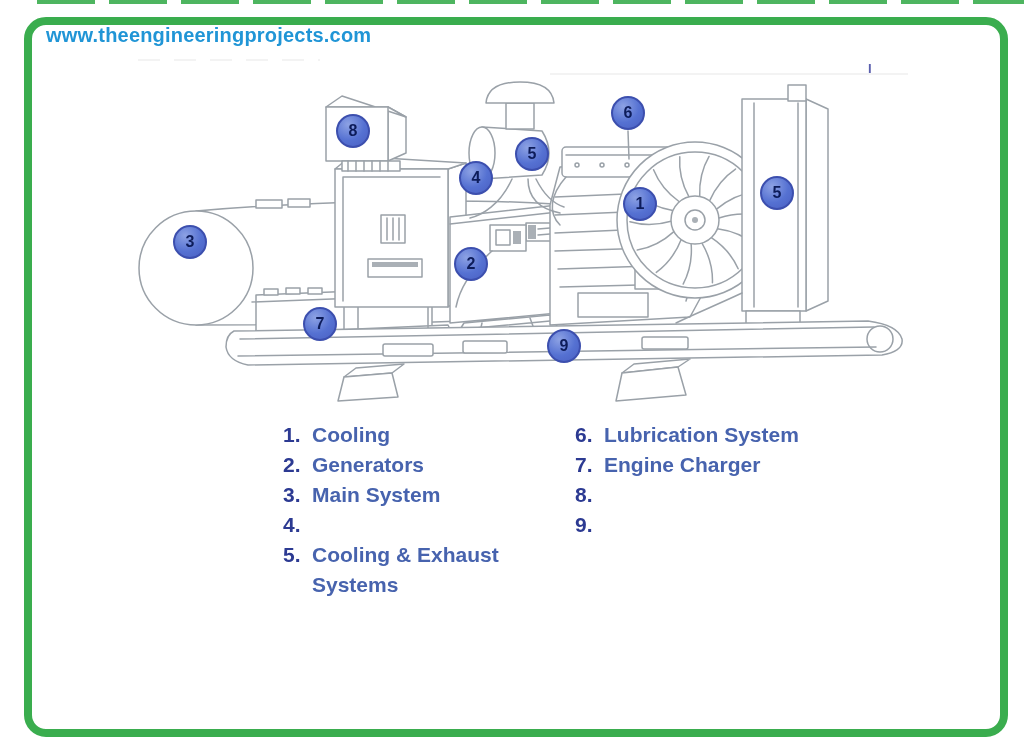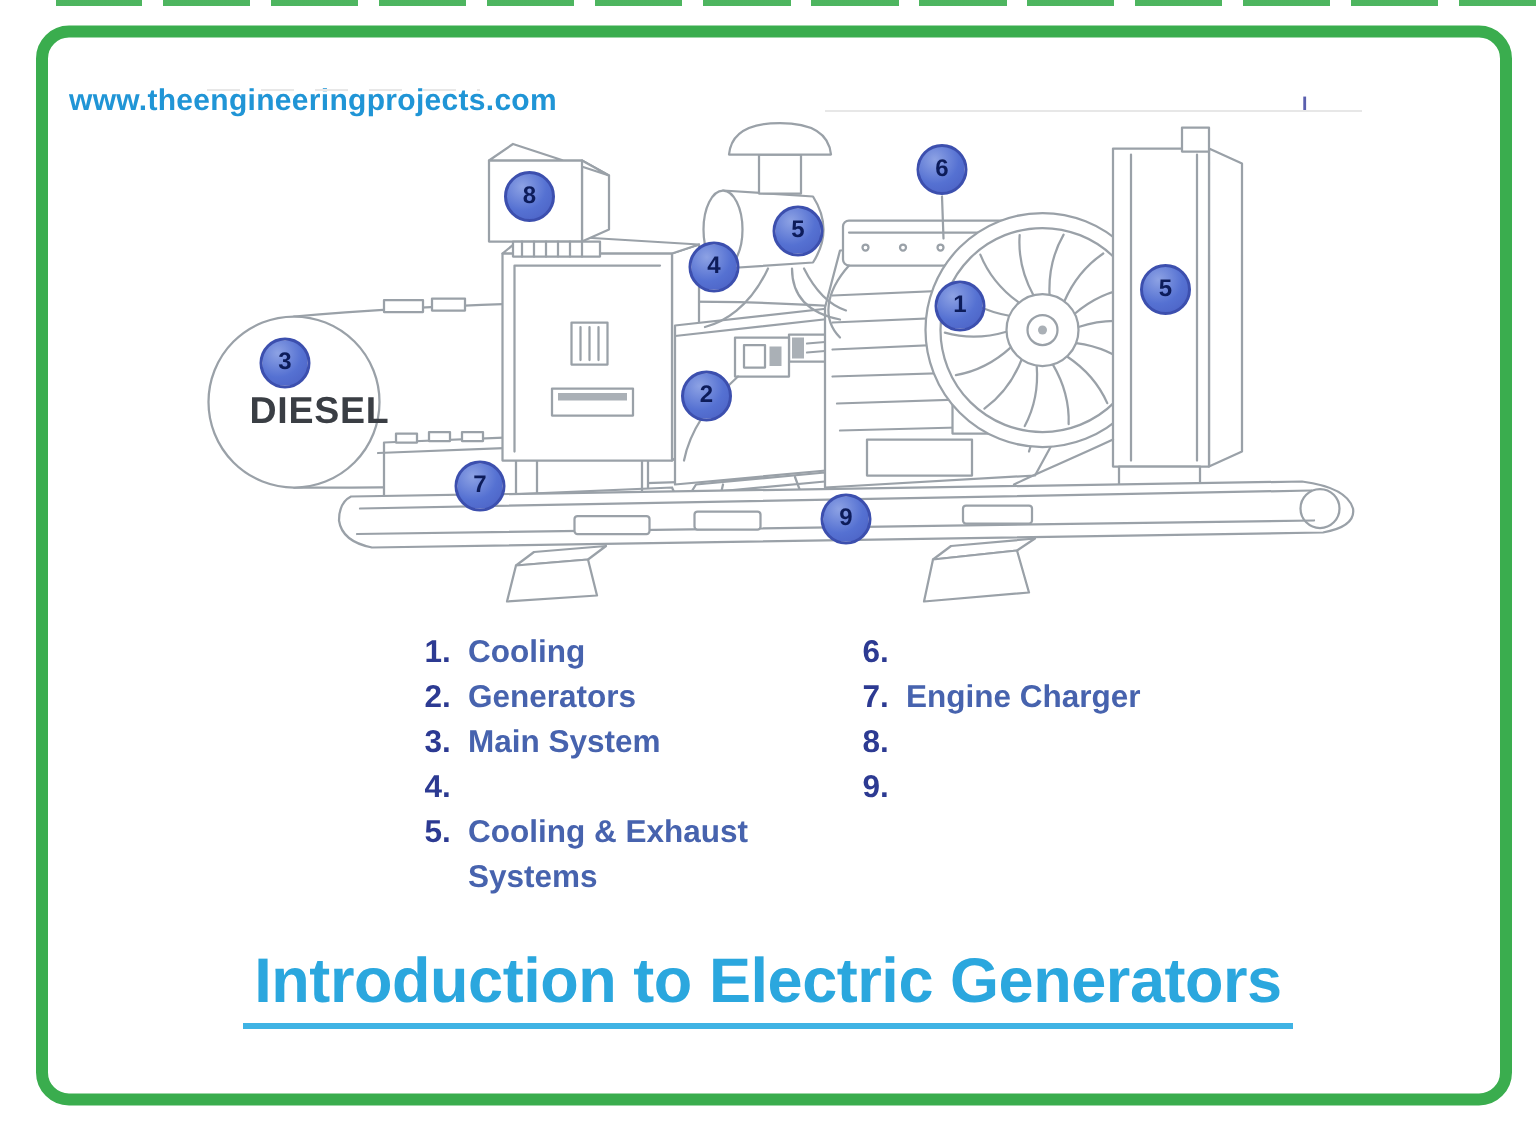--- a/index.html
+++ b/index.html
@@ -7,21 +7,21 @@
   .stage{position:relative;width:1024px;height:755px;background:#fff;overflow:hidden;}
 
   
   .top-dashes{position:absolute;left:37px;top:0;width:987px;height:4px;
     background:repeating-linear-gradient(90deg,var(--border_green,#3aad4e) 0 58px,transparent 58px 72px);
     opacity:.9;}
   .frame-border{position:absolute;left:24px;top:17px;width:984px;height:720px;
     border:8px solid var(--border_green,#3aad4e);border-radius:22px;box-sizing:border-box;}
 
   .site-url{position:absolute;left:46px;top:24px;font-size:20px;font-weight:700;
-    color:var(--url_blue,#2095d6);letter-spacing:.2px;margin-top:32px;}
+    color:var(--url_blue,#2095d6);letter-spacing:.2px;}
 
   
   .illustration{position:absolute;left:130px;top:55px;width:780px;height:350px;z-index:1;}
   .tank-label{position:absolute;left:148px;top:260px;width:130px;text-align:center;
     font-size:25px;font-weight:700;color:#3a3e44;letter-spacing:.5px;z-index:2;}
   .tick{position:absolute;left:868px;top:61px;font-size:13px;font-weight:700;color:#5a5fae;z-index:2;}
 
   .marker-layer{position:absolute;left:0;top:0;width:100%;height:100%;z-index:3;}
   .marker{position:absolute;width:34px;height:34px;border-radius:50%;
     background:radial-gradient(circle at 34% 28%, #8da2e4 0%, var(--marker_fill,#5571d2) 55%, #4a5fc2 100%);
@@ -199,21 +199,20 @@
     <rect class="wh" x="512" y="282" width="46" height="12" rx="2"></rect>
 
     <path class="wh" d="M 214 322 L 226 313 L 274 309 L 262 318 Z"></path>
     <path class="wh" d="M 214 322 L 262 318 L 268 342 L 208 346 Z"></path>
     <path class="wh" d="M 492 318 L 504 309 L 560 304 L 548 312 Z"></path>
     <path class="wh" d="M 492 318 L 548 312 L 556 340 L 486 346 Z"></path>
 
     <path class="ln" d="M 498 76 L 499 104"></path>
   </svg>
 
-  <div class="tank-label">DIESEL</div>
   <div class="tick">I</div>
 
   <div class="marker-layer">
       <div class="marker" style="left: 623px; top: 187px;">1</div>
       <div class="marker" style="left: 454px; top: 247px;">2</div>
       <div class="marker" style="left: 173px; top: 225px;">3</div>
       <div class="marker" style="left: 459px; top: 161px;">4</div>
       <div class="marker" style="left: 515px; top: 137px;">5</div>
       <div class="marker" style="left: 760px; top: 176px;">5</div>
       <div class="marker" style="left: 611px; top: 96px;">6</div>
@@ -241,31 +240,29 @@
     </div>
         <div class="legend-item">
       <span class="num">5.</span>
       <span class="lab">Cooling &amp; Exhaust
 Systems</span>
     </div>
       </div>
     <div class="legend-col right">
         <div class="legend-item">
       <span class="num">6.</span>
+      <span class="lab">Lubrication System</span>
     </div>
         <div class="legend-item">
       <span class="num">7.</span>
       <span class="lab">Engine Charger</span>
     </div>
         <div class="legend-item">
       <span class="num">8.</span>
     </div>
         <div class="legend-item">
       <span class="num">9.</span>
     </div>
       </div>
   </div>
 
-  <div class="page-title-wrap">
-    <span class="page-title">Introduction to Electric Generators</span>
-  </div>
 
 </div>
 
 </body></html>

